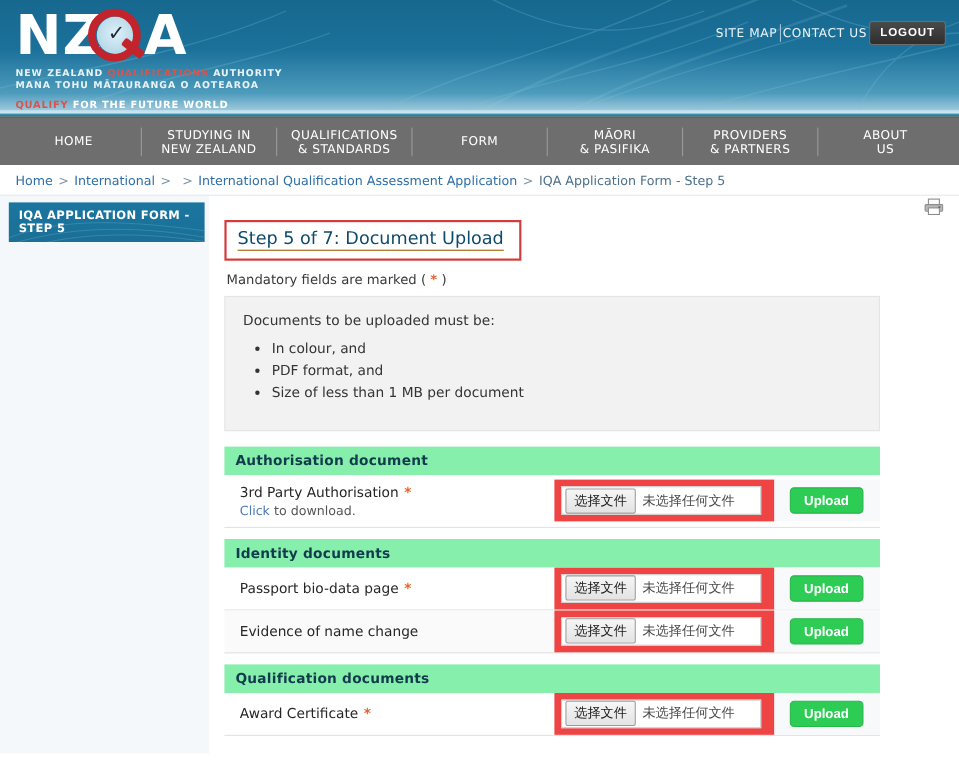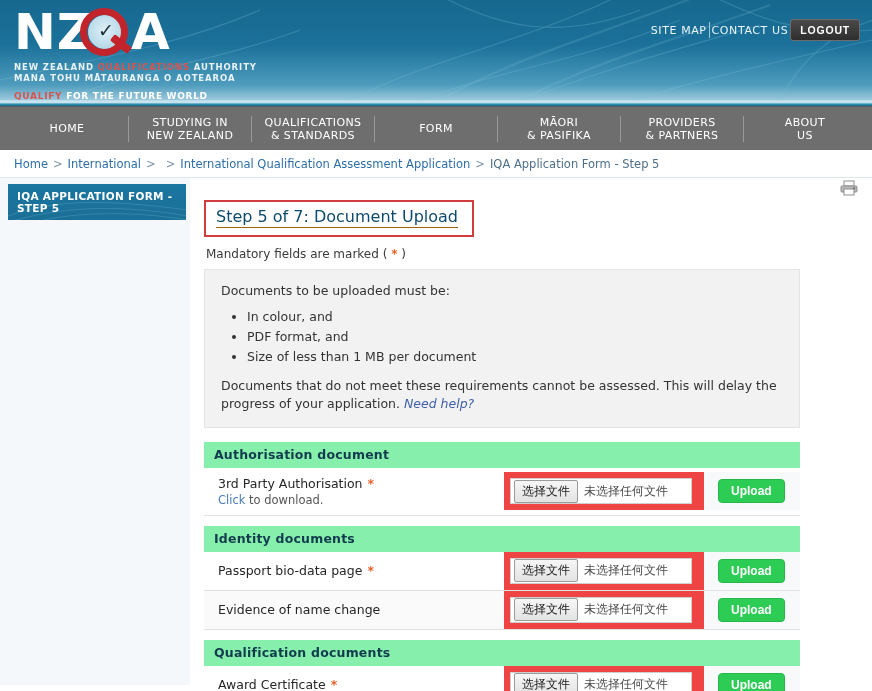--- a/index.html
+++ b/index.html
@@ -456,21 +456,20 @@
 
     <div class="mandatory"><span>Mandatory fields are marked ( </span><span class="star">*</span><span> )</span></div>
 
     <div class="instructions">
       <div>Documents to be uploaded must be:</div>
       <ul>
         <li>In colour, and</li>
         <li>PDF format, and</li>
         <li>Size of less than 1 MB per document</li>
       </ul>
-      <div class="tail"><span>Documents that do not meet these requirements cannot be assessed. This will delay the progress of your application.</span> <a class="need-help">Need help?</a></div>
     </div>
 
     <div class="sections">
 
       <div class="sec-head">Authorisation document</div>
       <div class="sec-body">
         <div class="doc-row">
           <div class="doc-label">
             <span>3rd Party Authorisation</span><span class="star">*</span>
             <span class="doc-sub"><a>Click</a><span> to download.</span></span>

